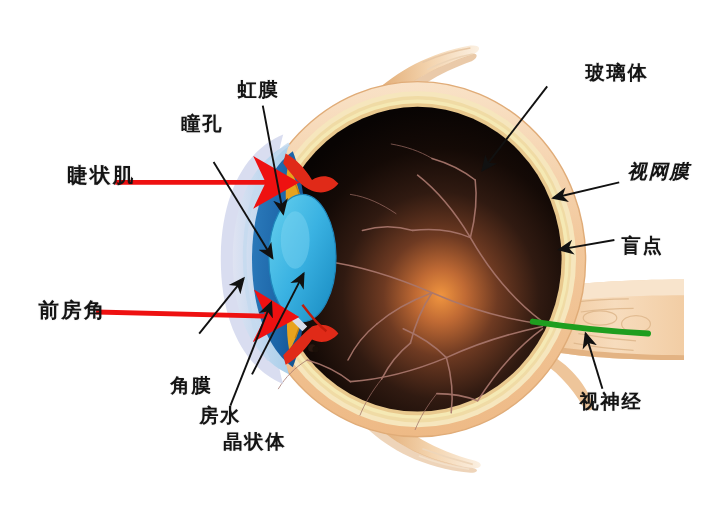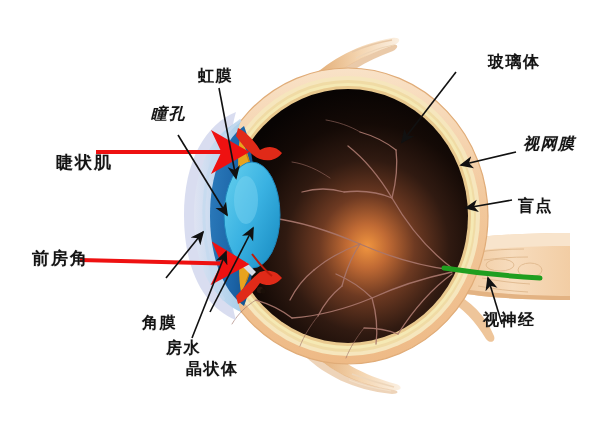--- a/index.html
+++ b/index.html
@@ -240,35 +240,35 @@
       <line x1="516" y1="152" x2="461" y2="165" stroke="#111111" stroke-width="1.6" marker-end="url(#blkArrow)"></line>
     </g>
     <g>
       <line x1="512" y1="200" x2="466" y2="208" stroke="#111111" stroke-width="1.6" marker-end="url(#blkArrow)"></line>
     </g>
     <g>
       <line x1="502" y1="324" x2="488" y2="278" stroke="#111111" stroke-width="1.6" marker-end="url(#blkArrow)"></line>
     </g>
   </svg>
 
-  <div class="label label-lg" style="left:56px; top:154px;">睫状肌</div>
+  <div class="label label-lg" style="left:56px; top:140px;font-family:Liberation Mono, monospace;">睫状肌</div>
 
   <div class="label label-lg" style="left:32px; top:250px;">前房角</div>
 
-  <div class="label" style="left:151px; top:106px;font-style:italic;">瞳孔</div>
+  <div class="label" style="left:151px; top:96px;">瞳孔</div>
 
   <div class="label" style="left:198px; top:68px;">虹膜</div>
 
   <div class="label" style="left:142px; top:278px;margin-top:37px;">角膜</div>
 
   <div class="label" style="left:186px; top:313px;margin-top:48px;">晶状体</div>
 
   <div class="label" style="left:166px; top:340px;">房水</div>
 
   <div class="label" style="left:488px; top:54px;text-align:center;">玻璃体</div>
 
   <div class="label" style="left:523px; top:136px;font-style:italic;">视网膜</div>
 
   <div class="label" style="left:518px; top:198px;">盲点</div>
 
-  <div class="label" style="left:483px; top:312px;">视神经</div>
+  <div class="label" style="left:483px; top:328px;">视神经</div>
 
 </div>
 
 </body></html>

